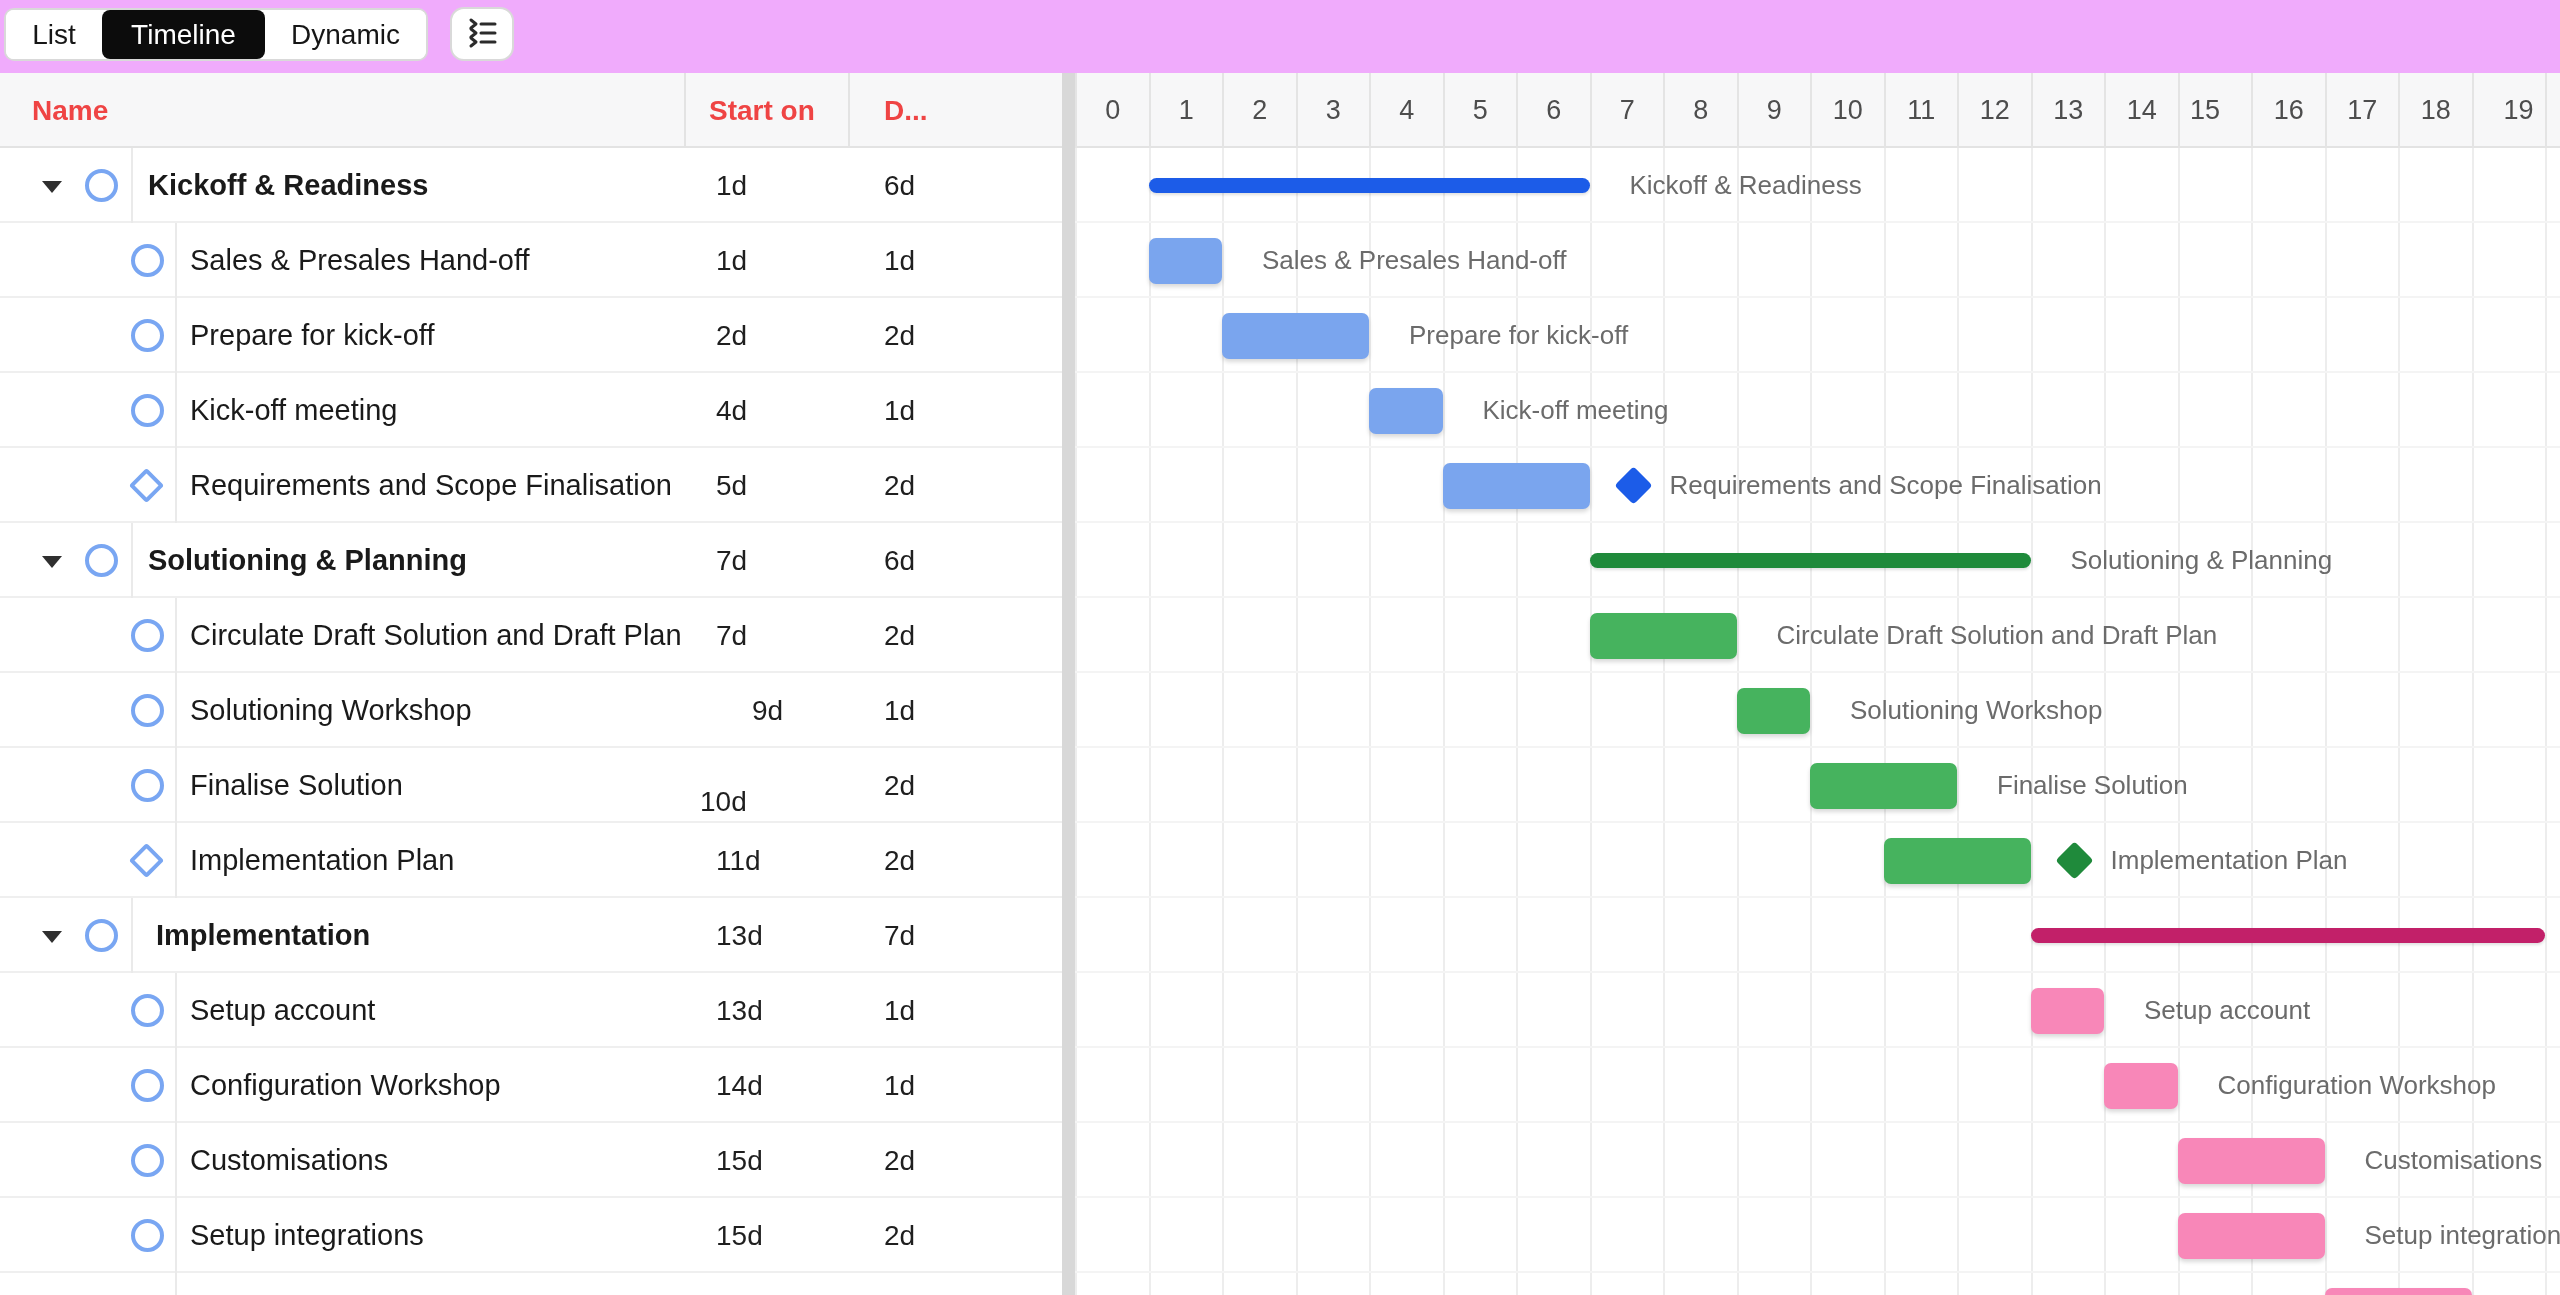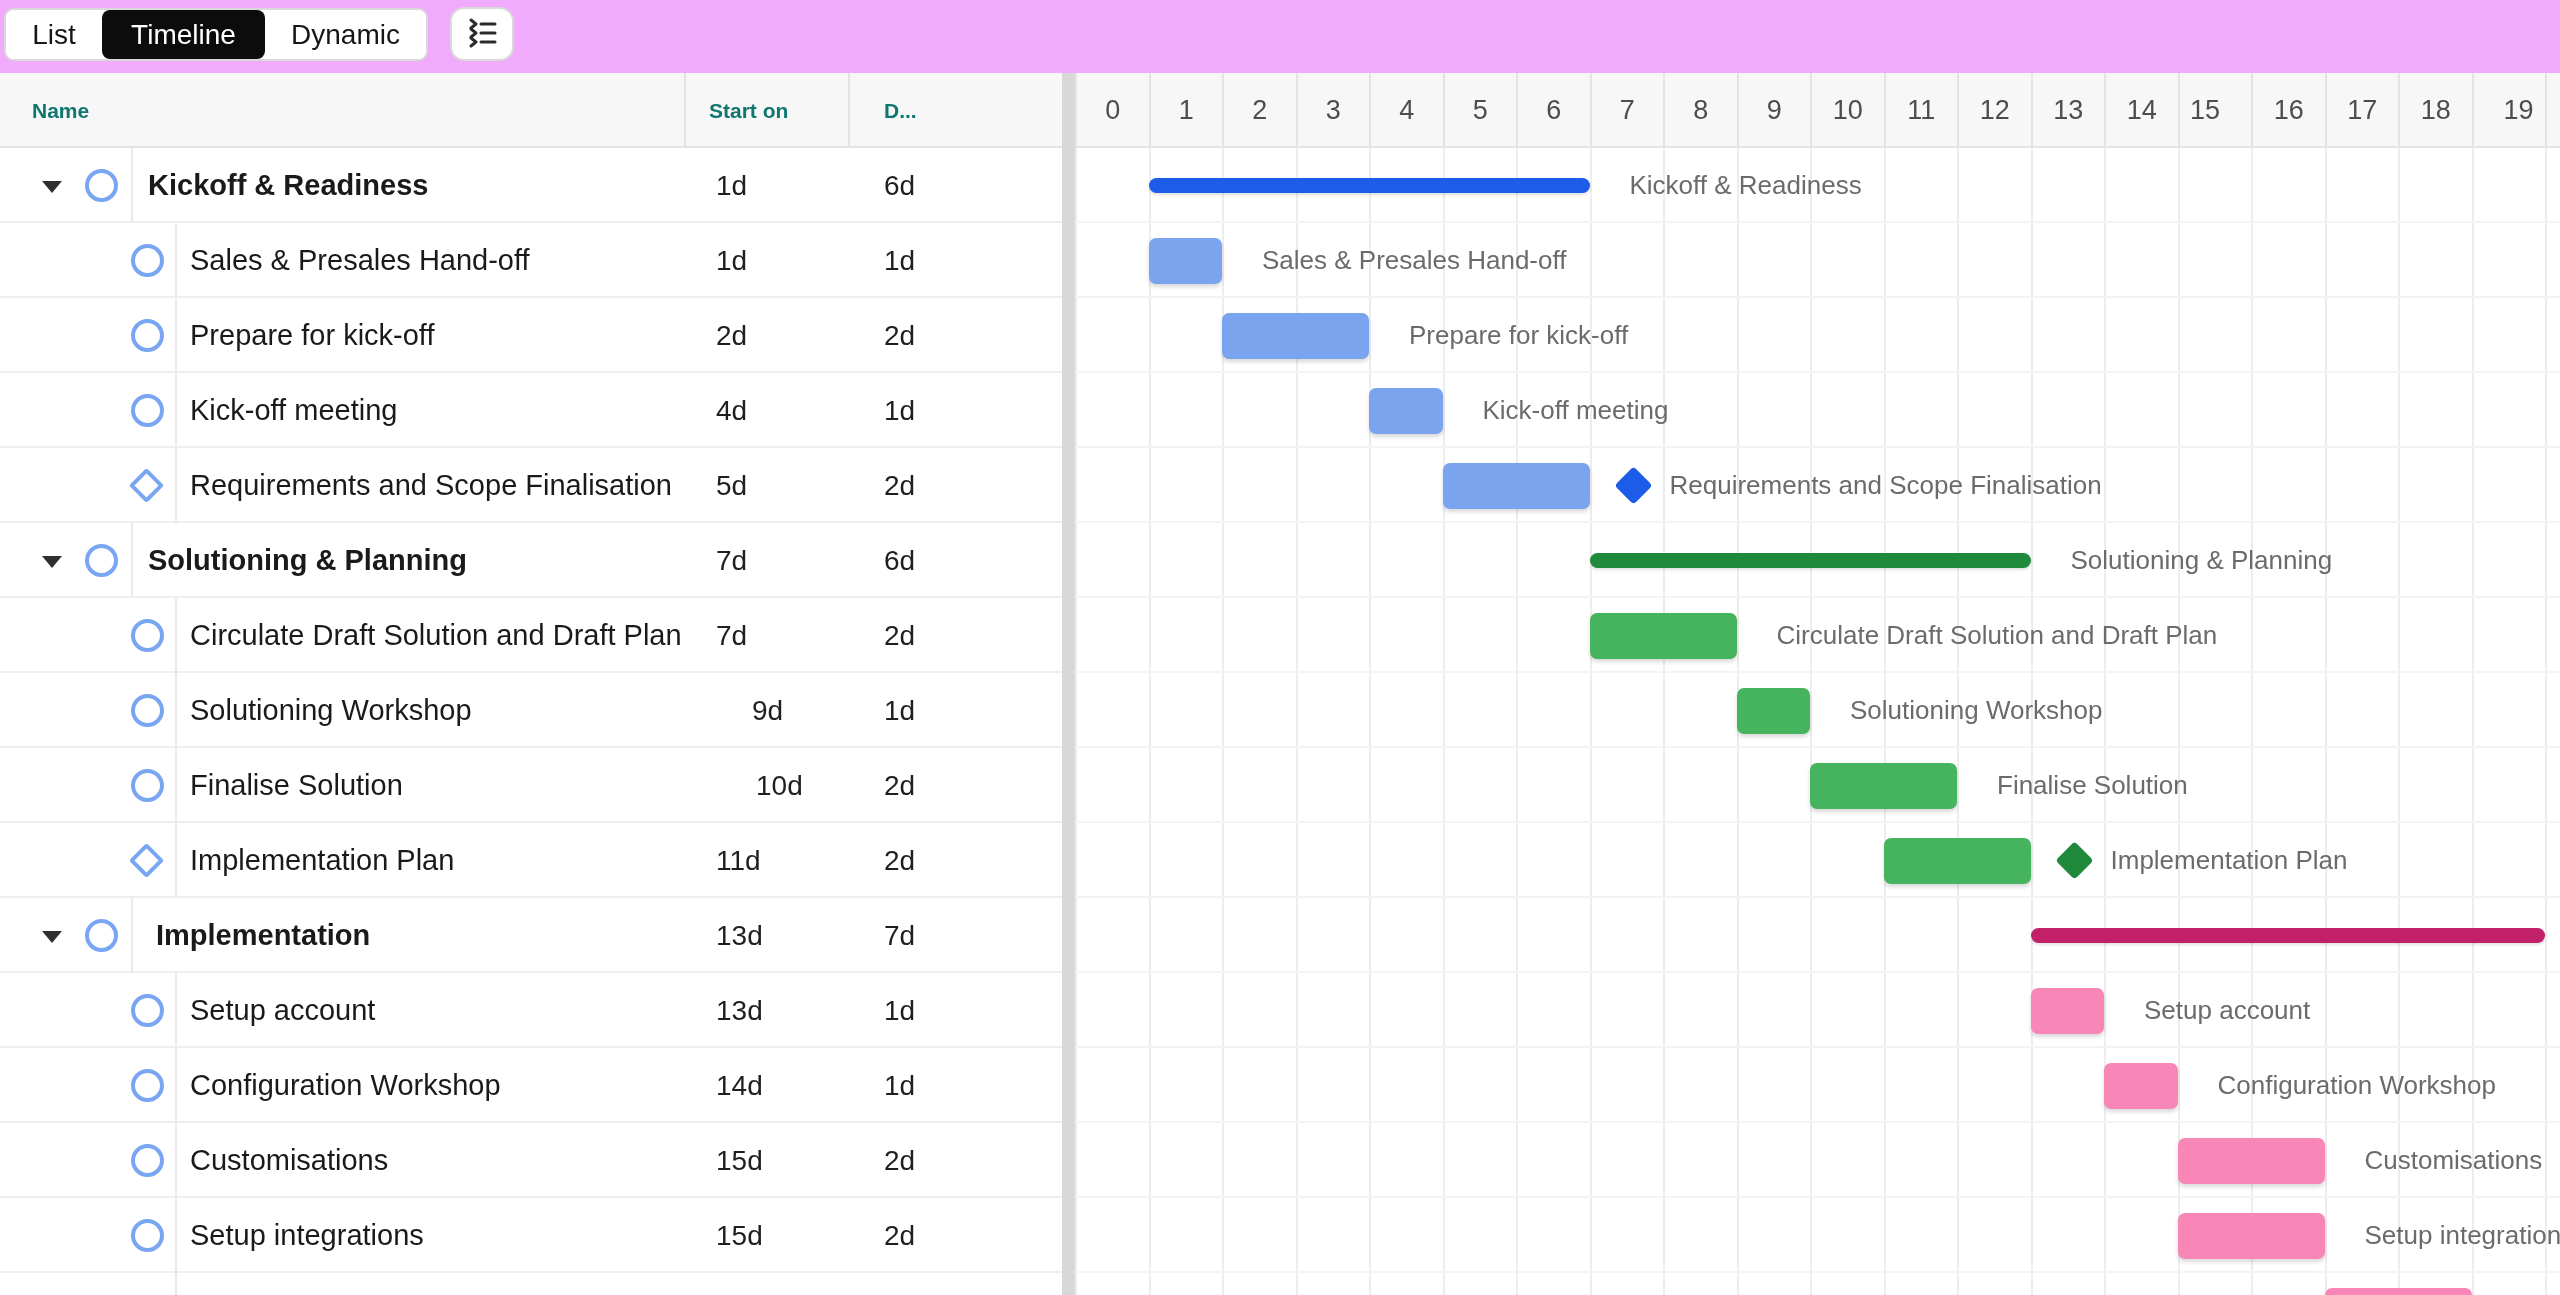--- a/index.html
+++ b/index.html
@@ -24,21 +24,21 @@
                background:#fff; overflow:hidden; }
   .splitter  { position:absolute; left:1062px; top:73px; width:13px; height:1222px;
                background:#d8d8d8; cursor:col-resize; }
   .right-pane{ position:absolute; left:1075px; top:73px; width:1485px; height:1222px;
                background:#fff; overflow:hidden; }
 
   
   .lheader { position:absolute; left:0; top:0; width:1062px; height:75px;
              background:#f7f7f8; border-bottom:2px solid #e3e3e3; }
   .lheader .hcell { position:absolute; top:0; height:75px; line-height:75px;
-                    font-size:21px; font-weight:700; color:#0f766e; }
+                    font-size:28px; font-weight:700; color:#ef4444; }
   .hc-name  { left:32px; }
   .hc-start { left:709px; }
   .hc-dur   { left:884px; }
   .colline  { position:absolute; top:0; width:2px; height:1222px; background:#ececec; }
   .colline.inhead { background:#e3e3e3; height:75px; }
 
   
   .lrow { position:absolute; left:0; width:1062px; height:75px;
           border-bottom:2px solid #efefef; background:#fff; cursor:pointer; }
   .tri  { position:absolute; left:42px; top:33px; width:0; height:0;
@@ -164,21 +164,21 @@
           <div class="circ" style="left: 131px;"></div>
           <div class="iguide" style="left: 175px;"></div>
           <div class="rname" style="left: 190px;">Solutioning Workshop</div>
           <div class="cellval" style="left: 716px; margin-left: 36px;">9d</div>
           <div class="cellval" style="left: 884px;">1d</div>
         </div>
         <div class="lrow" style="top: 675px;">
           <div class="circ" style="left: 131px;"></div>
           <div class="iguide" style="left: 175px;"></div>
           <div class="rname" style="left: 190px;">Finalise Solution</div>
-          <div class="cellval" style="left: 756px;">10d</div>
+          <div class="cellval" style="left: 700px; margin-top: 16px;">10d</div>
           <div class="cellval" style="left: 884px;">2d</div>
         </div>
         <div class="lrow" style="top: 750px;">
           <div class="mdia" style="left: 134px;"></div>
           <div class="iguide" style="left: 175px;"></div>
           <div class="rname" style="left: 190px;">Implementation Plan</div>
           <div class="cellval" style="left: 716px;">11d</div>
           <div class="cellval" style="left: 884px;">2d</div>
         </div>
         <div class="lrow" style="top: 825px;">

